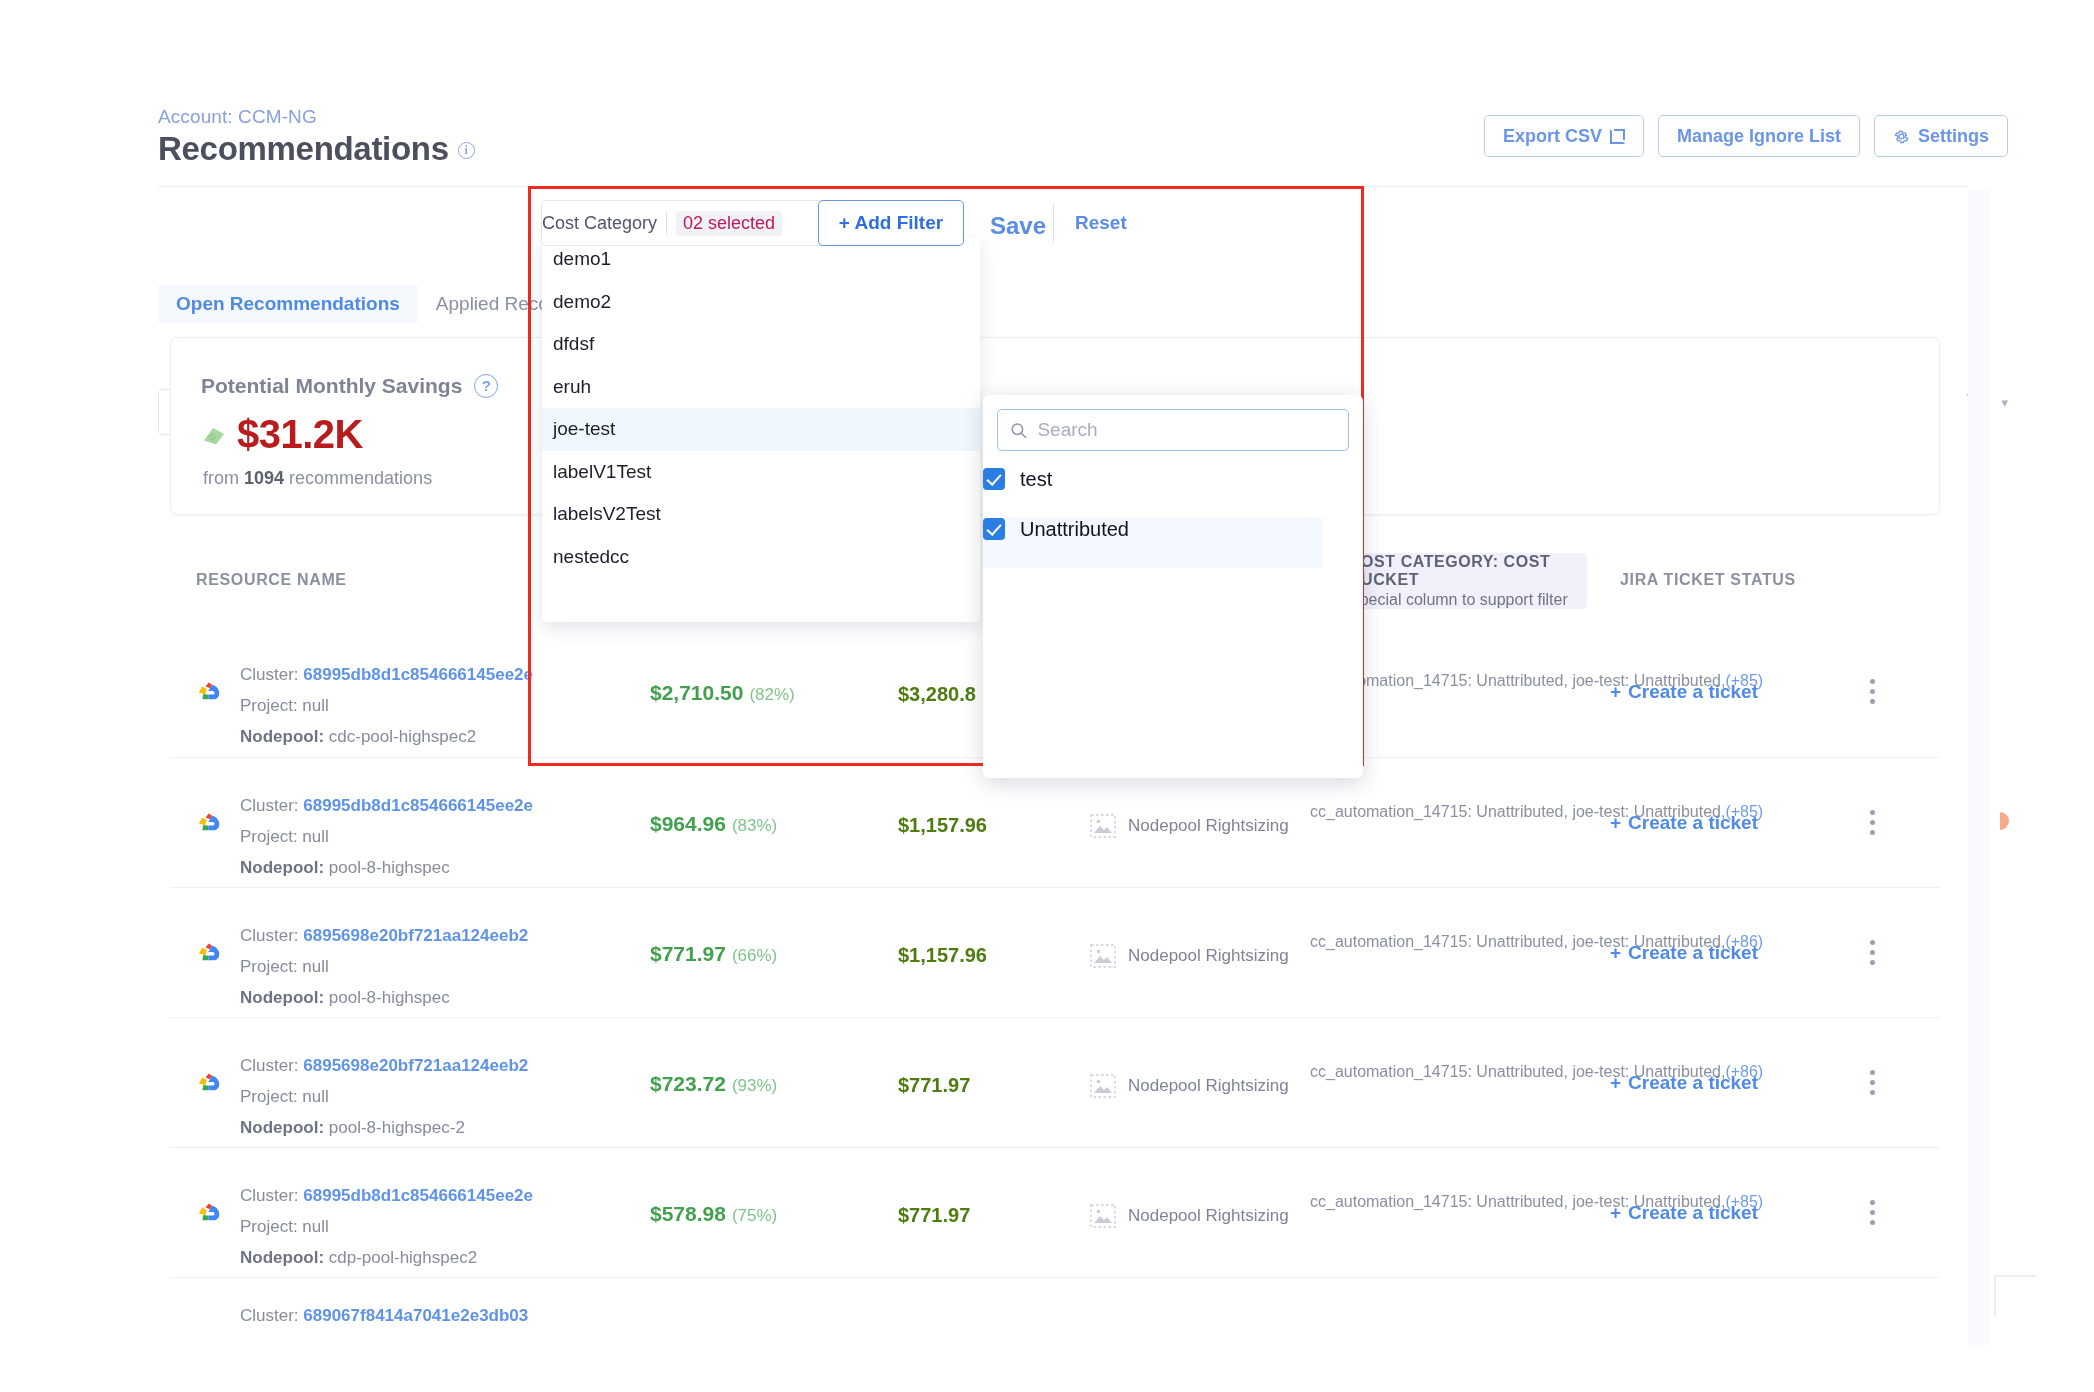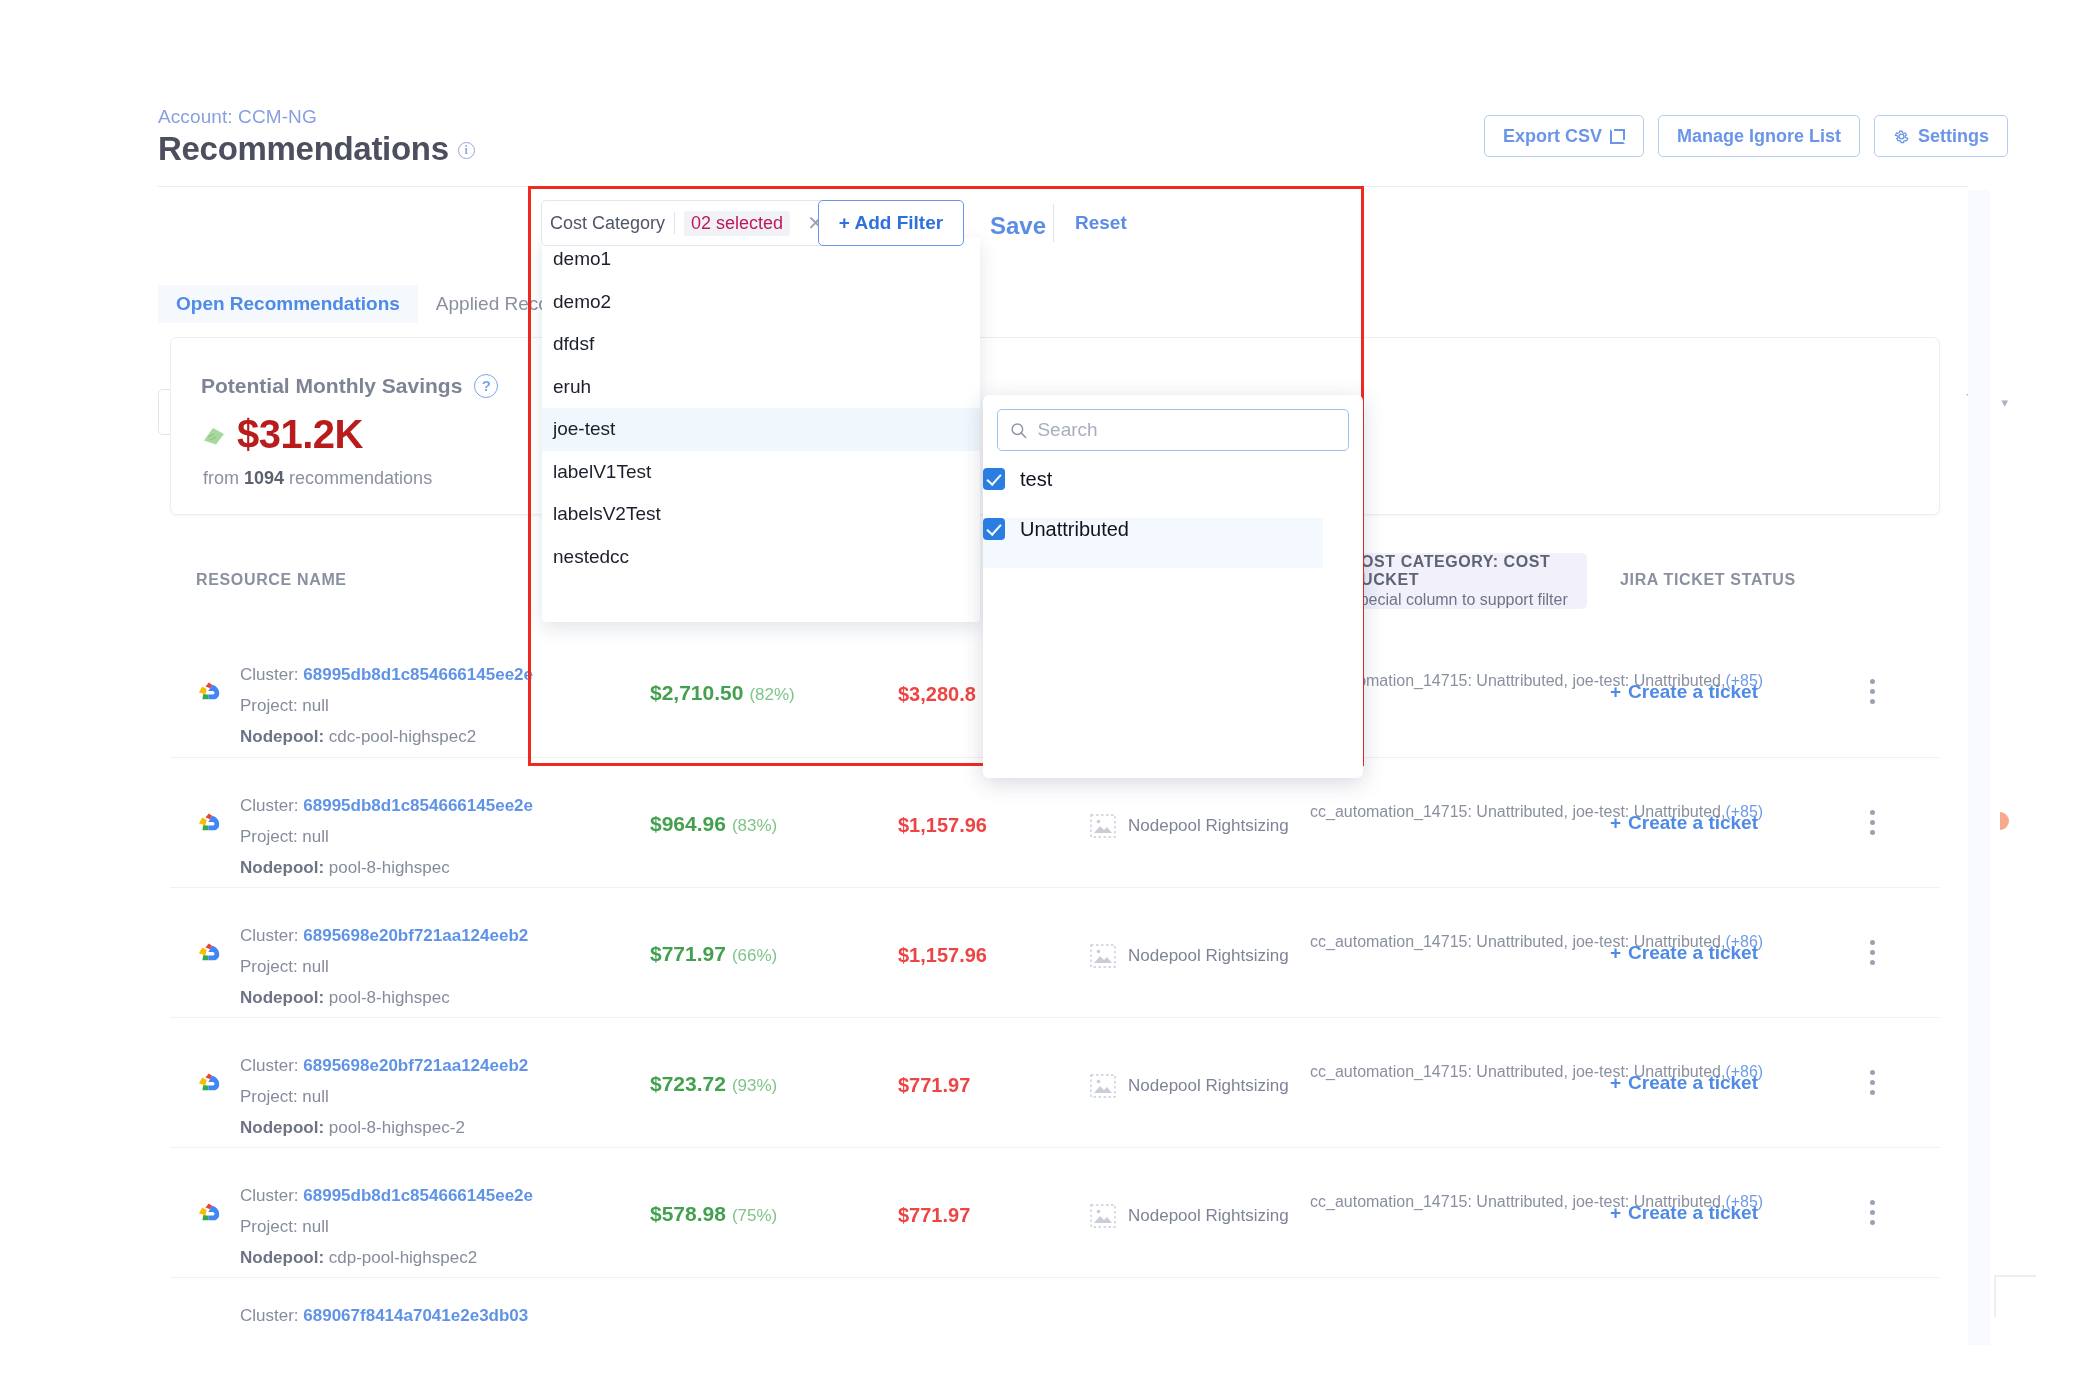--- a/index.html
+++ b/index.html
@@ -55,21 +55,21 @@
   
   .redbox {
     position:absolute; left:528px; top:186px; width:836px; height:580px;
     border:3px solid #ef2a20; background:transparent; z-index:55; pointer-events:none;
   }
 
   
   .cc-chip {
     position:absolute; left:541px; top:200px; width:292px; height:46px;
     border:1px solid #e3e6ee; border-radius:5px; background:#fff;
-    display:flex; align-items:center; padding:0 8px; gap:9px; z-index:60;
+    display:flex; align-items:center; padding:0 0; gap:9px; z-index:60;
   }
   .cc-label { font-size:18px; color:#50556a; font-weight:400; white-space:nowrap;}
   .cc-sep { width:1px; height:22px; background:#dfe2ea; }
   .cc-count { font-size:18px; color:#be185d; background:#f1f2f6; border-radius:3px; padding:2px 7px; white-space:nowrap;}
   .cc-x { margin-left:auto; color:#9aa1b3; font-size:20px; cursor:pointer; line-height:1; }
 
   .add-filter {
     position:absolute; left:818px; top:200px; width:146px; height:46px;
     border:1.6px solid #6a95e8; border-radius:5px; background:#fff; z-index:60;
     display:flex; align-items:center; justify-content:center; gap:6px;
@@ -156,21 +156,21 @@
     border-top:1px solid #eff1f5;
   }
   .row:first-of-type { border-top:none; }
   .gcp { position:absolute; left:24px; top:52px; width:30px; height:26px; }
   .resblock { position:absolute; left:70px; top:32px; }
   .rline { font-size:17px; color:#868c9c; line-height:31px; }
   .rline b { color:#6d7385; font-weight:700; }
   .rline .link { color:#5f93e8; font-weight:700; }
   .savings { position:absolute; left:480px; top:54px; font-size:21px; font-weight:700; color:#43a04e; }
   .savings .pct { font-size:17px; color:#7fc489; font-weight:400; margin-left:6px;}
-  .cost { position:absolute; left:728px; top:56px; font-size:20px; font-weight:700; color:#ef4444; }
+  .cost { position:absolute; left:728px; top:56px; font-size:20px; font-weight:700; color:#4d7c0f; }
   .rtype { position:absolute; left:920px; top:56px; display:flex; align-items:center; gap:12px;}
   .brokenimg { width:26px; height:24px; }
   .rtype span { font-size:17px; color:#7e8496; }
   .cccell { position:absolute; left:1140px; top:42px; font-size:16px; color:#8a909f; line-height:24px; }
   .cccell .more { color:#6f9ce9; }
   .ticket { position:absolute; left:1440px; top:54px; color:#4f8ae6; font-size:19px; font-weight:700; display:flex; align-items:center; gap:7px; cursor:pointer;}
   .kebab { position:absolute; left:1700px; top:52px; width:5px; cursor:pointer;}
   .kebab i { display:block; width:5px;height:5px;border-radius:50%;background:#9aa1b3; margin-bottom:5px;}
 
   .row.partial { height:60px; overflow:hidden; }

